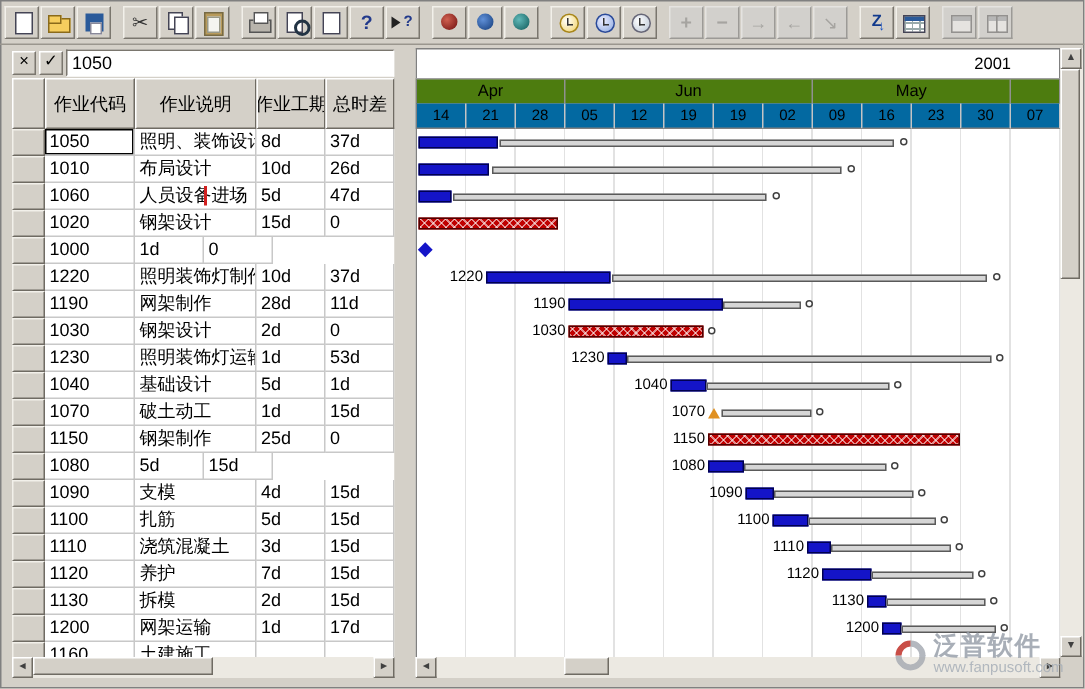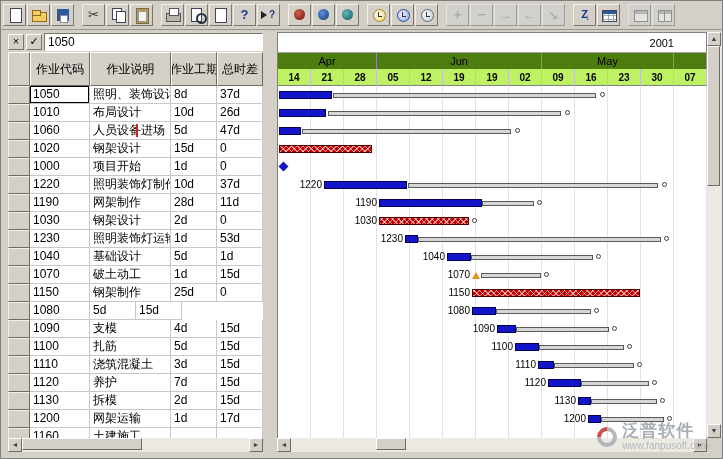--- a/index.html
+++ b/index.html
@@ -57,21 +57,21 @@
   .ebtn{width:16px;height:16px;font-size:11px;line-height:13px;text-align:center;background:#d4d0c8;border:1px solid;border-color:#fff #7a766e #7a766e #fff;flex:0 0 auto;}
   #editinput{flex:1;height:18px;border:1px solid;border-color:#7a766e #fff #fff #7a766e;background:#fff;font:12px "Liberation Sans","DejaVu Sans",sans-serif;padding:0 3px;}
   #yearband{position:absolute;left:277px;top:32px;width:430px;height:20px;background:#fff;border:1px solid #808080;border-bottom:none;font-size:11px;display:flex;align-items:center;justify-content:flex-end;padding-right:32px;color:#000;}
 
   
   #thead{position:absolute;left:8px;top:52px;width:255px;height:34px;display:flex;}
   .th{height:34px;background:#d4d0c8;border:1px solid;border-color:#fff #6f6b63 #6f6b63 #fff;display:flex;align-items:center;justify-content:center;font-size:12px;font-weight:normal;overflow:hidden;white-space:nowrap;}
   .thsel{width:22px;}
   #monthrow{position:absolute;left:277px;top:52px;width:430px;height:17px;background:#4d7c0f;border-left:1px solid #808080;border-right:1px solid #808080;border-top:1px solid #a0a0a0;display:flex;}
   .mcell{height:17px;border-right:1px solid #909090;border-bottom:1px solid #909090;font-size:11px;display:flex;align-items:center;justify-content:center;flex:0 0 auto;}
-  #weekrow{position:absolute;left:277px;top:69px;width:430px;height:17px;background:#bef264;border-left:1px solid #808080;border-right:1px solid #808080;display:flex;font-weight:bold;}
+  #weekrow{position:absolute;left:277px;top:69px;width:430px;height:17px;background:#0369a1;border-left:1px solid #808080;border-right:1px solid #808080;display:flex;}
   .wcell{width:33px;height:17px;border-right:1px solid #c4c4c4;border-bottom:1px solid #808080;font-size:10px;display:flex;align-items:center;justify-content:center;flex:0 0 auto;}
 
   
   #tbody{position:absolute;left:8px;top:86px;width:255px;height:352px;overflow:hidden;background:#fff;}
   .trow{display:flex;height:18px;}
   .td{border-right:1px solid #c8c8c8;border-bottom:1px solid #c8c8c8;font-size:12px;line-height:17px;padding-left:3px;overflow:hidden;white-space:nowrap;flex:0 0 auto;}
   .rowsel{width:22px;background:#d4d0c8;border:1px solid;border-color:#f2f0ea #6f6b63 #6f6b63 #f2f0ea;padding:0;}
   .c-code{width:60px;}
   .c-desc{width:81px;position:relative;}
   .c-dur{width:46px;}
@@ -271,21 +271,20 @@
       <div class="trow">
         <div class="td rowsel"></div>
         <div class="td c-code">1020</div>
         <div class="td c-desc">钢架设计</div>
         <div class="td c-dur">15d</div>
         <div class="td c-tf">0</div>
       </div>
       <div class="trow">
         <div class="td rowsel"></div>
         <div class="td c-code">1000</div>
-        <div class="td c-desc">项目开始</div>
         <div class="td c-dur">1d</div>
         <div class="td c-tf">0</div>
       </div>
       <div class="trow">
         <div class="td rowsel"></div>
         <div class="td c-code">1220</div>
         <div class="td c-desc">照明装饰灯制作</div>
         <div class="td c-dur">10d</div>
         <div class="td c-tf">37d</div>
       </div>

